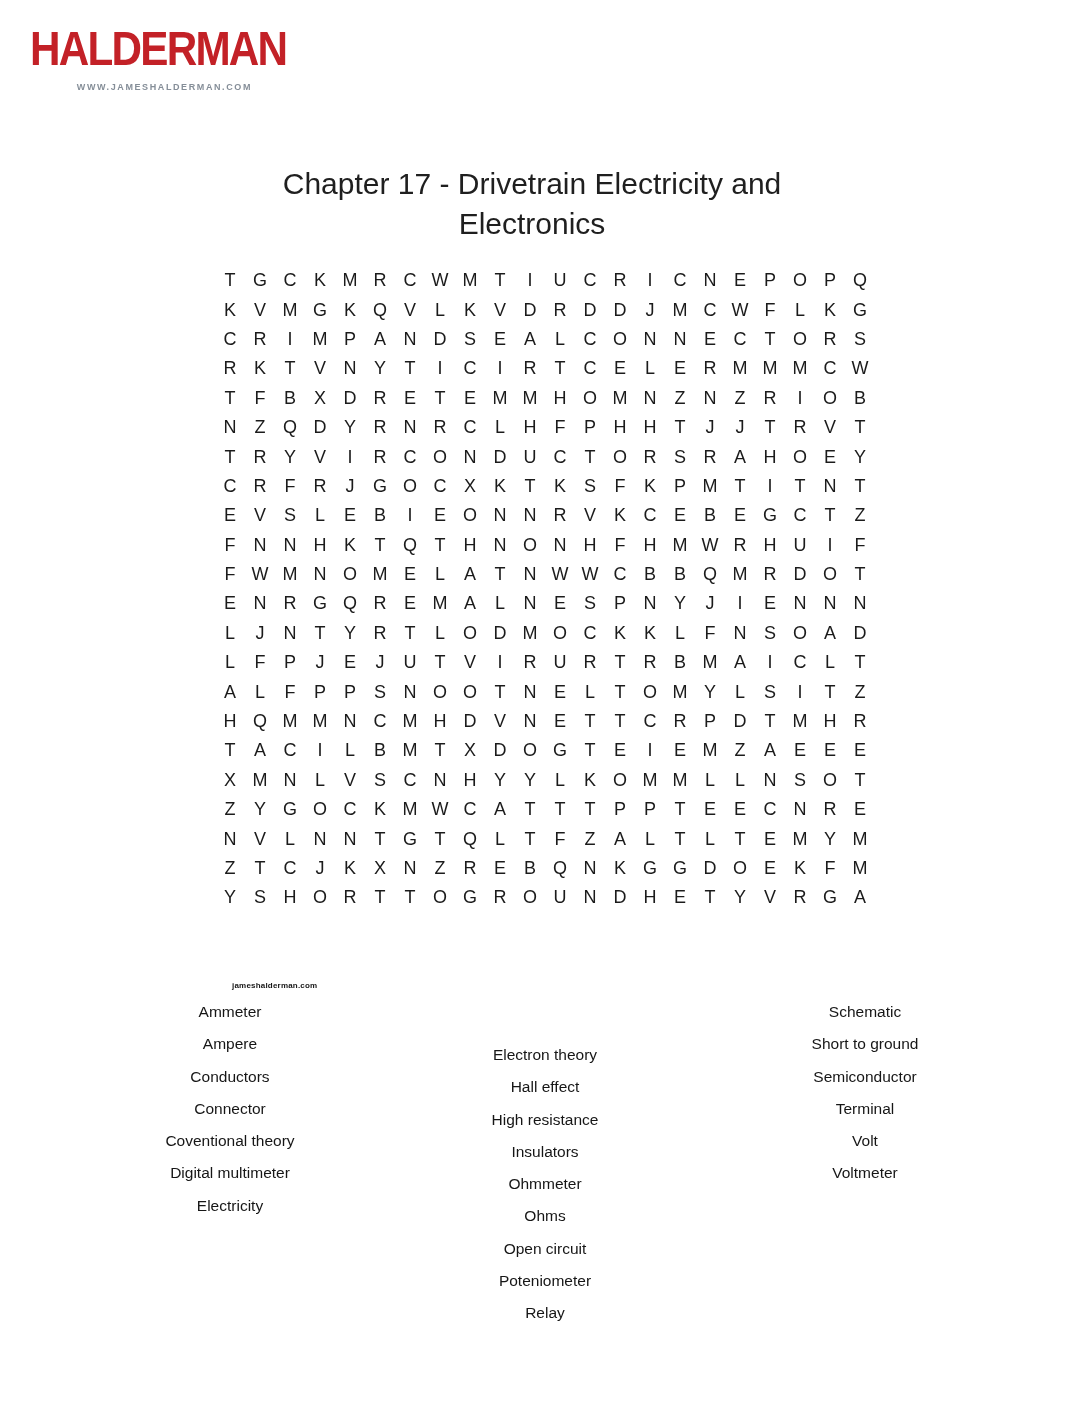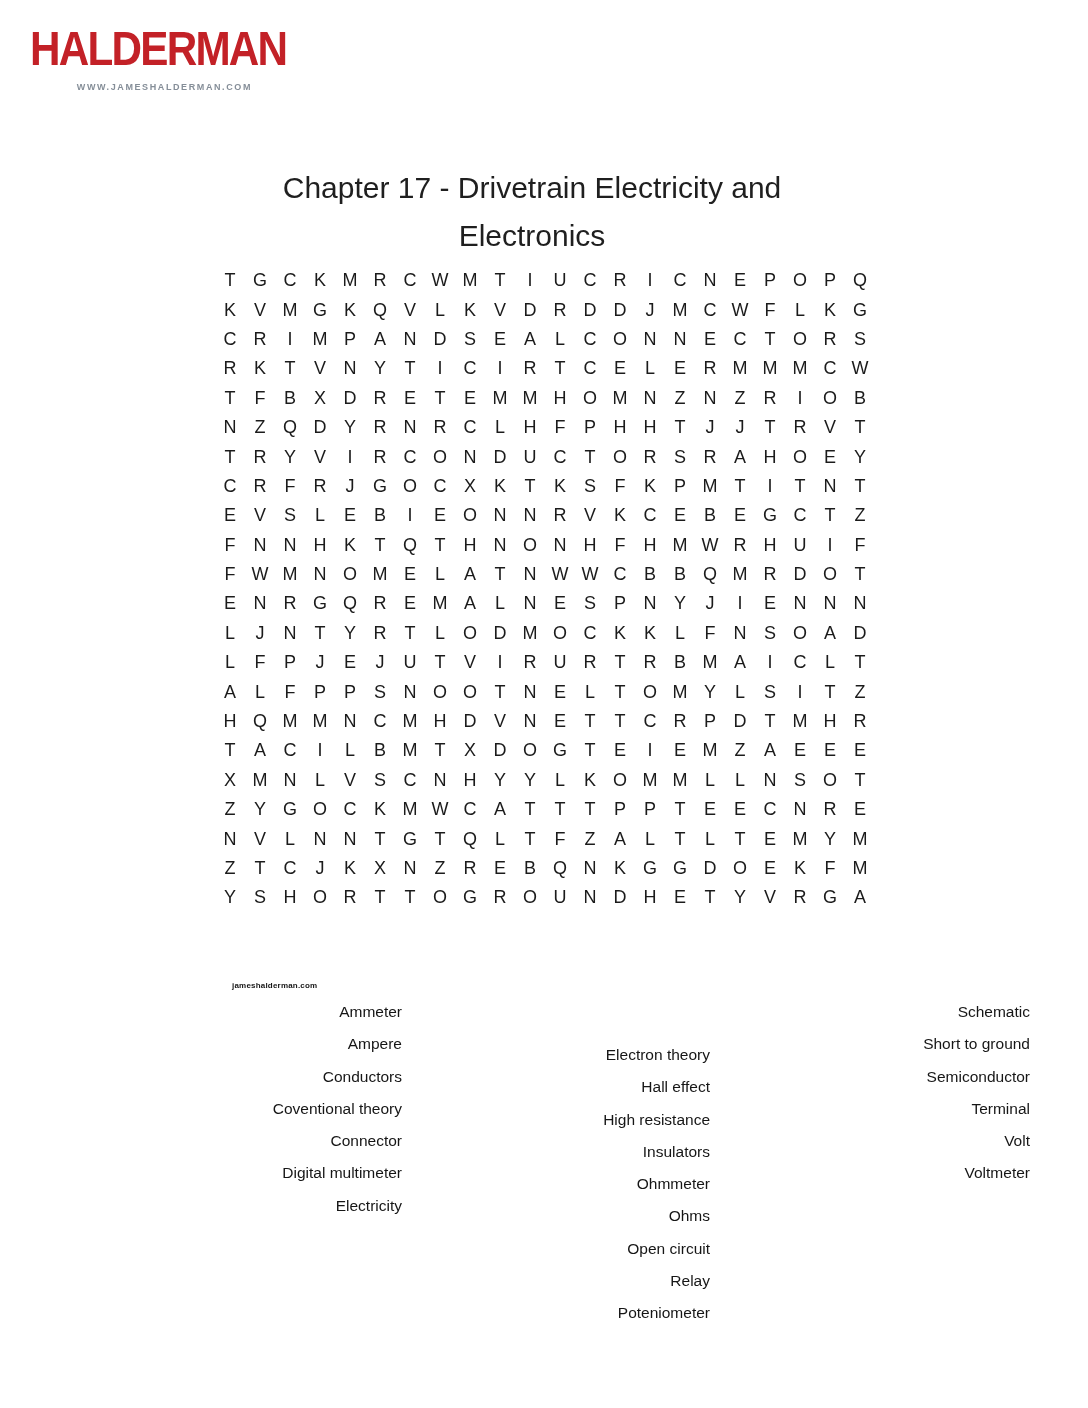--- a/index.html
+++ b/index.html
@@ -42,21 +42,21 @@
   }
 
   
   .page-title {
     position: absolute;
     top: 144px;
     left: 0;
     width: 1064px;
     text-align: center;
     font-size: 30px;
-    line-height: 48px;
+    line-height: 40px;
     color: #1f1f1f;
     font-weight: 400;
   }
   .page-title .title-inner {
     display: inline-block;
     max-width: 640px;
   }
 
   
   .letter-grid {
@@ -93,21 +93,21 @@
   .word-column {
     position: absolute;
     top: 996px;
   }
   .word-column-1 { left: 58px;  width: 344px; }
   .word-column-2 { left: 380px; width: 330px; margin-top: 43px; }
   .word-column-3 { left: 700px; width: 330px; }
   .word-item {
     height: 32.3px;
     line-height: 32.3px;
-    text-align: right;
+    text-align: center;
     font-size: 15.5px;
     color: #161616;
     white-space: nowrap;
   }
 </style>
 </head>
 <body>
 
 <div class="logo-block">
   <div class="logo-name" style="color: rgb(195, 33, 39);">HALDERMAN</div>
@@ -648,35 +648,35 @@
       <span class="grid-cell">A</span>
     </div>
   </div>
 
 <div class="watermark">jameshalderman.com</div>
 
 <div class="word-column word-column-1">
     <div class="word-item">Ammeter</div>
     <div class="word-item">Ampere</div>
     <div class="word-item">Conductors</div>
+    <div class="word-item">Connector</div>
     <div class="word-item">Coventional theory</div>
-    <div class="word-item">Connector</div>
     <div class="word-item">Digital multimeter</div>
     <div class="word-item">Electricity</div>
   </div>
 <div class="word-column word-column-2">
     <div class="word-item">Electron theory</div>
     <div class="word-item">Hall effect</div>
     <div class="word-item">High resistance</div>
     <div class="word-item">Insulators</div>
     <div class="word-item">Ohmmeter</div>
     <div class="word-item">Ohms</div>
     <div class="word-item">Open circuit</div>
+    <div class="word-item">Poteniometer</div>
     <div class="word-item">Relay</div>
-    <div class="word-item">Poteniometer</div>
   </div>
 <div class="word-column word-column-3">
     <div class="word-item">Schematic</div>
     <div class="word-item">Short to ground</div>
     <div class="word-item">Semiconductor</div>
     <div class="word-item">Terminal</div>
     <div class="word-item">Volt</div>
     <div class="word-item">Voltmeter</div>
   </div>
 

